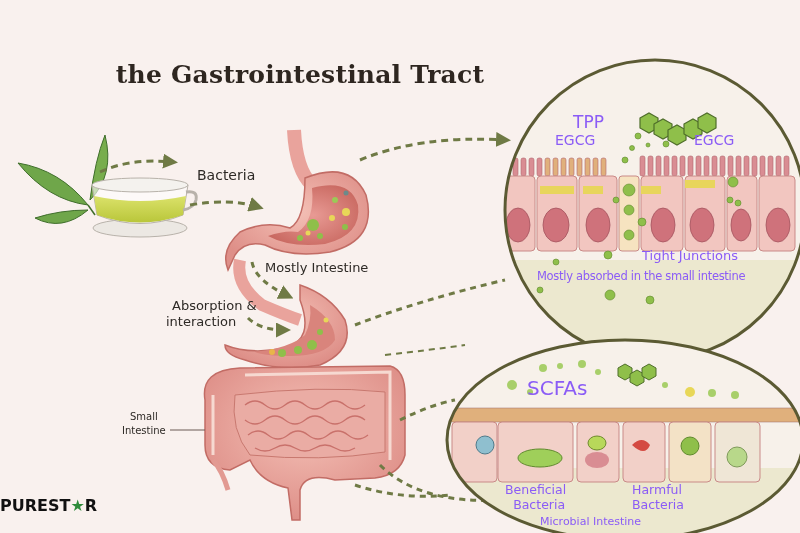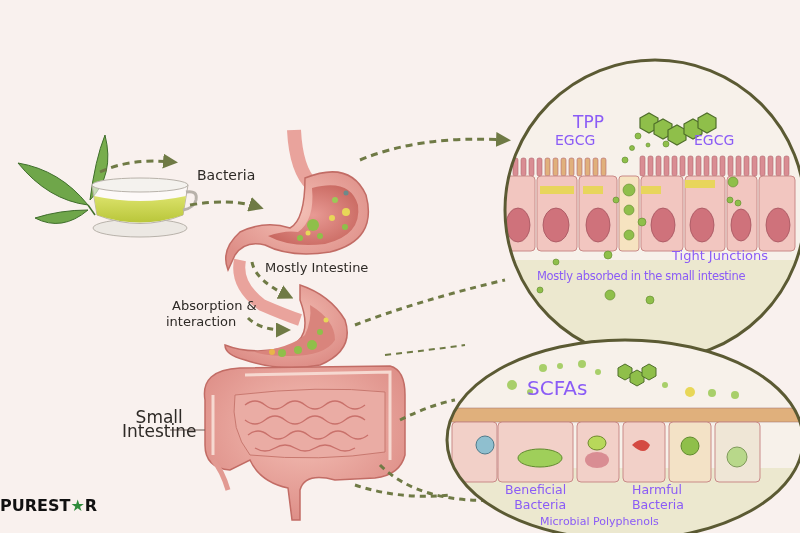--- a/index.html
+++ b/index.html
@@ -243,45 +243,46 @@
         <circle cx="712" cy="393" r="4"></circle>
         <circle cx="735" cy="395" r="4"></circle>
       <circle cx="512" cy="385" r="5"></circle>
         <circle cx="530" cy="392" r="3"></circle>
     </g>
     <ellipse cx="625" cy="440" rx="178" ry="100" fill="none" stroke="#5b5a33" stroke-width="3"></ellipse>
   </g>
 </svg>
 
 <div class="abs title">
+  <div>the Gastrointestinal Tract</div>
 </div>
 
 <div class="abs label" style="left:197px; top:167px; font-size:14px;">Bacteria</div>
 <div class="abs label" style="left:265px; top:260px;">Mostly Intestine</div>
 <div class="abs label" style="left:172px; top:298px;">
   <div>Absorption &amp;</div>
   <div style="margin-left:-6px;">interaction</div>
 </div>
-<div class="abs label" style="left:122px; top:410px; font-size:17px; line-height:14px; text-align:center;">
+<div class="abs label" style="left:122px; top:410px; font-size:10px; line-height:14px; text-align:center;">
   <div>Small</div>
   <div>Intestine</div>
 </div>
 
 <div class="abs circle-label" style="left:573px; top:112px; font-size:17px;">TPP</div>
 <div class="abs circle-label" style="left:555px; top:132px; font-size:14px;">EGCG</div>
 <div class="abs circle-label" style="left:694px; top:132px; font-size:14px;">EGCG</div>
-<div class="abs circle-label" style="left:672px; top:248px; font-size:13px;">Tight Junctions</div>
+<div class="abs circle-label" style="left:642px; top:248px; font-size:13px;">Tight Junctions</div>
 <div class="abs circle-label" style="left:537px; top:269px; font-size:11.5px; letter-spacing:-0.3px;">Mostly absorbed in the small intestine</div>
 
 <div class="abs circle-label" style="left:527px; top:376px; font-size:20px;">SCFAs</div>
-<div class="abs circle-label" style="left:505px; top:482px; font-size:12.5px; line-height:15px; text-align:right;">
+<div class="abs circle-label" style="left:505px; top:482px; font-size:12.5px; line-height:15px; text-align:center;">
   <div>Beneficial</div>
   <div style="margin-left:7px;">Bacteria</div>
 </div>
 <div class="abs circle-label" style="left:632px; top:482px; font-size:12.5px; line-height:15px;">
   <div>Harmful</div>
   <div>Bacteria</div>
 </div>
-<div class="abs circle-label" style="left:540px; top:515px; font-size:11px;">Microbial Polyphenols</div>
+<div class="abs circle-label" style="left:540px; top:515px; font-size:11px;">Microbial Intestine</div>
 
 <div class="abs logo">
   <span>PUREST</span><span class="star">★</span><span>R</span>
 </div>
 
 </body></html>

